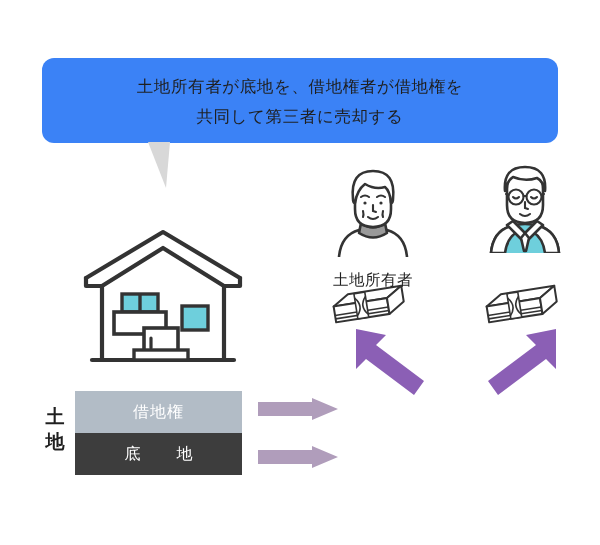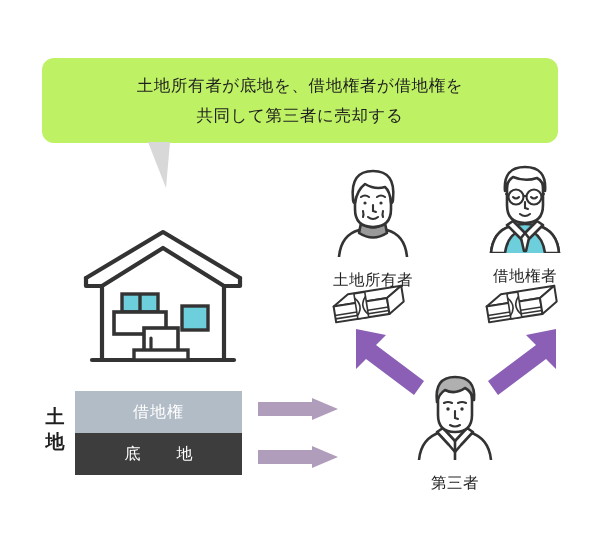--- a/index.html
+++ b/index.html
@@ -8,22 +8,22 @@
     background:#ffffff;
     font-family:"Liberation Sans","DejaVu Sans",sans-serif;
     overflow:hidden;
     position:relative;
   }
   .stage{position:absolute;left:0;top:0;width:600px;height:545px;}
 
   
   .bubble{
     position:absolute;left:42px;top:58px;width:516px;height:85px;
-    background:#bef264;border-radius:12px;
-    display:flex;align-items:center;justify-content:center;font-family:Liberation Serif, serif;
+    background:#3b82f6;border-radius:12px;
+    display:flex;align-items:center;justify-content:center;
   }
   .bubble-text{
     text-align:center;
     font-size:16.5px;
     line-height:30px;
     color:#1f1f1f;
     letter-spacing:0.6px;
     font-weight:500;
     white-space:pre-line;
   }
@@ -231,42 +231,16 @@
         <line x1="76.5" y1="34" x2="79" y2="33"></line>
 
         <path d="M48 36 q3 3 6 0"></path>
         <path d="M66 36 q3 3 6 0"></path>
 
         <path d="M60 41 l0 6 l3 1"></path>
 
         <path d="M55 53 q5 4 10 0"></path>
       </g>
     </svg>
-    <div class="name">借地権者</div>
-  </div>
-
-  <div class="person p-third">
-    <svg class="art" viewBox="0 0 120 88">
-      <g stroke="#333333" stroke-width="2.6" stroke-linejoin="round" stroke-linecap="round">
-
-        <path d="M24 88 q2 -22 22 -28 q14 -4 28 0 q20 6 22 28" fill="#ffffff"></path>
-
-        <path d="M48 56 l12 13 l12 -13 l6 4 l-12 13 l-6 7 l-6 -7 l-12 -13 z" fill="#ffffff"></path>
-
-        <line x1="60" y1="69" x2="60" y2="88"></line>
-
-        <path d="M43 28 q0 -17 17 -17 q17 0 17 17 l0 15 q0 17 -17 17 q-17 0 -17 -17 z" fill="#ffffff"></path>
-
-        <path d="M42 30 q-3 -25 18 -25 q21 0 19 23 q-3 -9 -9 -12 q-10 7 -20 2 q-6 4 -8 12 z" fill="#b0b0b0"></path>
-      </g>
-      <g fill="none" stroke="#333333" stroke-width="2.1" stroke-linecap="round">
-        <path d="M49 31 q4 -2 8 0"></path>
-        <path d="M63 31 q4 -2 8 0"></path>
-        <circle cx="53" cy="37" r="1.7" fill="#333333" stroke="none"></circle>
-        <circle cx="67" cy="37" r="1.7" fill="#333333" stroke="none"></circle>
-        <path d="M60 39 l0 7 l3 1"></path>
-        <path d="M55 53 q5 3 10 0"></path>
-      </g>
-    </svg>
-    <div class="name">第三者</div>
-  </div>
+  </div>
+
 
 </div>
 
 </body></html>

